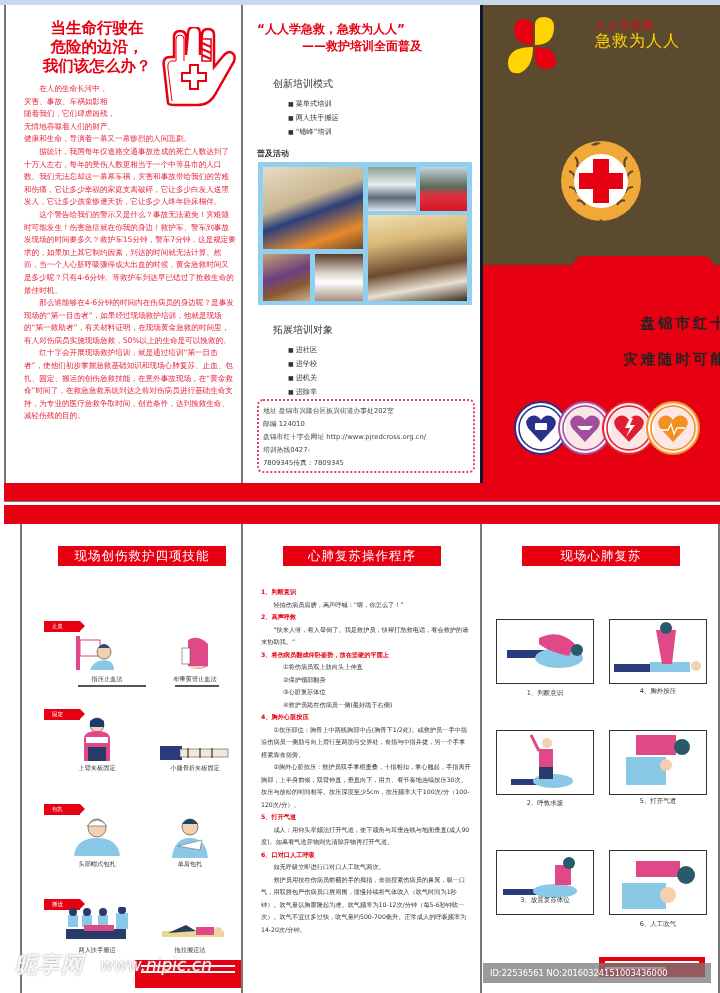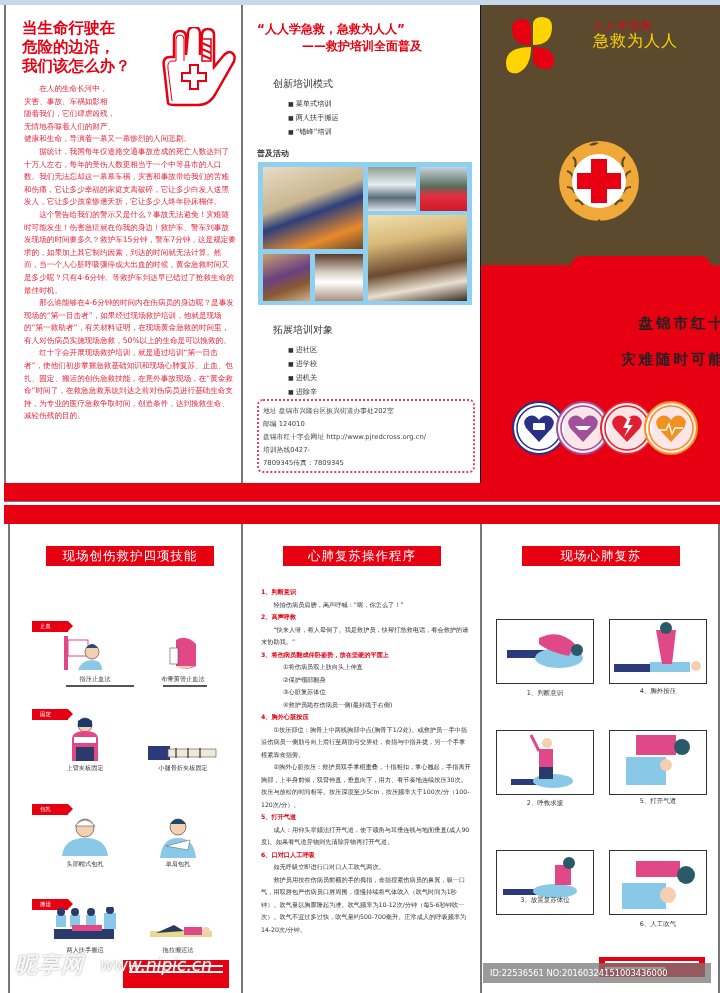--- a/index.html
+++ b/index.html
@@ -4,26 +4,26 @@
 <style>
 *{box-sizing:border-box;margin:0;padding:0}
 body{width:720px;height:993px;background:#fff;font-family:"DejaVu Sans",sans-serif;position:relative;overflow:hidden}
 .topstrip{position:absolute;left:0;top:0;width:720px;height:5px;background:#c8d8ec}
 .sheet{position:absolute;left:0;width:720px;background:#fff}
 .sheet1{top:5px;height:497px}
 .sheet2{top:505px;height:488px}
 .panel{position:absolute;top:0;border-left:2px solid #777;background:#fff}
 .p1{left:4px;width:238px;height:478px}
 .p2{left:241px;width:240px;height:478px}
-.p3{left:480px;width:240px;height:497px;background:#5c4a2e;border-left:1px solid #0f172a}
+.p3{left:480px;width:240px;height:497px;background:#5c4a2e;border-left:3px solid #0f172a}
 .redband1{position:absolute;left:4px;top:478px;width:716px;height:19px;background:#e60012;border-bottom:1px solid #777}
 .p3red{position:absolute;left:0;top:260px;width:240px;height:237px;background:#e60012}
 .p3tab{position:absolute;left:90px;top:-9px;width:140px;height:14px;background:#e60012;border-radius:10px 10px 0 0}
 
-.title1{position:absolute;left:16px;top:13px;width:150px;text-align:left;color:#e60012;font-family:"DejaVu Serif",serif;font-weight:bold;font-size:15.5px;line-height:19px}
+.title1{position:absolute;left:16px;top:13px;width:150px;text-align:center;color:#e60012;font-family:"DejaVu Serif",serif;font-weight:bold;font-size:15.5px;line-height:19px}
 .hand{position:absolute;left:148px;top:22px;width:84px;height:84px}
 .body1{position:absolute;left:18px;top:78px;width:212px;color:#e8243a;font-size:7.6px;line-height:12.6px}
 .body1 p{text-indent:2em}
 .body1 p.noindent{text-indent:0}
 .body1 .narrow{width:115px}
 
 .slogan{position:absolute;left:14px;top:16px;width:220px;color:#e60012;font-weight:bold;font-size:12px;line-height:17px}
 .slogan .l2{padding-left:45px}
 .sec-title{position:absolute;left:30px;color:#333;font-size:10px}
 .bullets{position:absolute;left:45px;font-size:7.2px;color:#333;line-height:14px}
@@ -36,21 +36,21 @@
 
 .clover{position:absolute;left:25px;top:12px;width:54px;height:58px}
 .p3s1{position:absolute;left:112px;top:13px;color:#e60012;font-size:11px;letter-spacing:1px}
 .p3s2{position:absolute;left:112px;top:26px;color:#ffd400;font-size:16px;letter-spacing:1px}
 .emblem{position:absolute;left:72px;top:130px;width:92px;height:92px}
 .p3title{position:absolute;left:0;top:40px;width:280px;text-align:right;color:#222;font-size:14.5px;letter-spacing:3px;line-height:36px;font-family:"DejaVu Serif",serif;font-weight:bold}
 .hearts{position:absolute;left:30px;top:133px;width:190px;height:60px}
 
 .redtop{position:absolute;left:4px;top:0;width:716px;height:19px;background:#e60012}
 .q{position:absolute;top:19px;height:469px;border-left:2px solid #777;background:#fff}
-.q1{left:8px;width:270px}
+.q1{left:20px;width:270px}
 .q2{left:241px;width:240px}
 .q3{left:480px;width:240px;border-right:2px solid #777}
 .redtitle{position:absolute;height:20px;background:#e60012;color:#fff;font-size:12.5px;text-align:center;line-height:20px;letter-spacing:1px}
 .tag{position:absolute;left:22px;width:36px;height:11px;background:#e60012;color:#fff;font-size:5.5px;line-height:11px;padding-left:8px}
 .tag:after{content:"";position:absolute;right:-5px;top:0;border-left:5px solid #e60012;border-top:5.5px solid transparent;border-bottom:5.5px solid transparent}
 .fig{position:absolute}
 .figcap{position:absolute;font-size:6.2px;color:#333;text-align:center;width:80px}
 .underline{position:absolute;height:2px;background:#555}
 .cpr{position:absolute;left:18px;top:80px;width:210px;font-size:6.2px;color:#333;line-height:12.5px}
 .cpr .h{color:#e60012;font-weight:bold}

